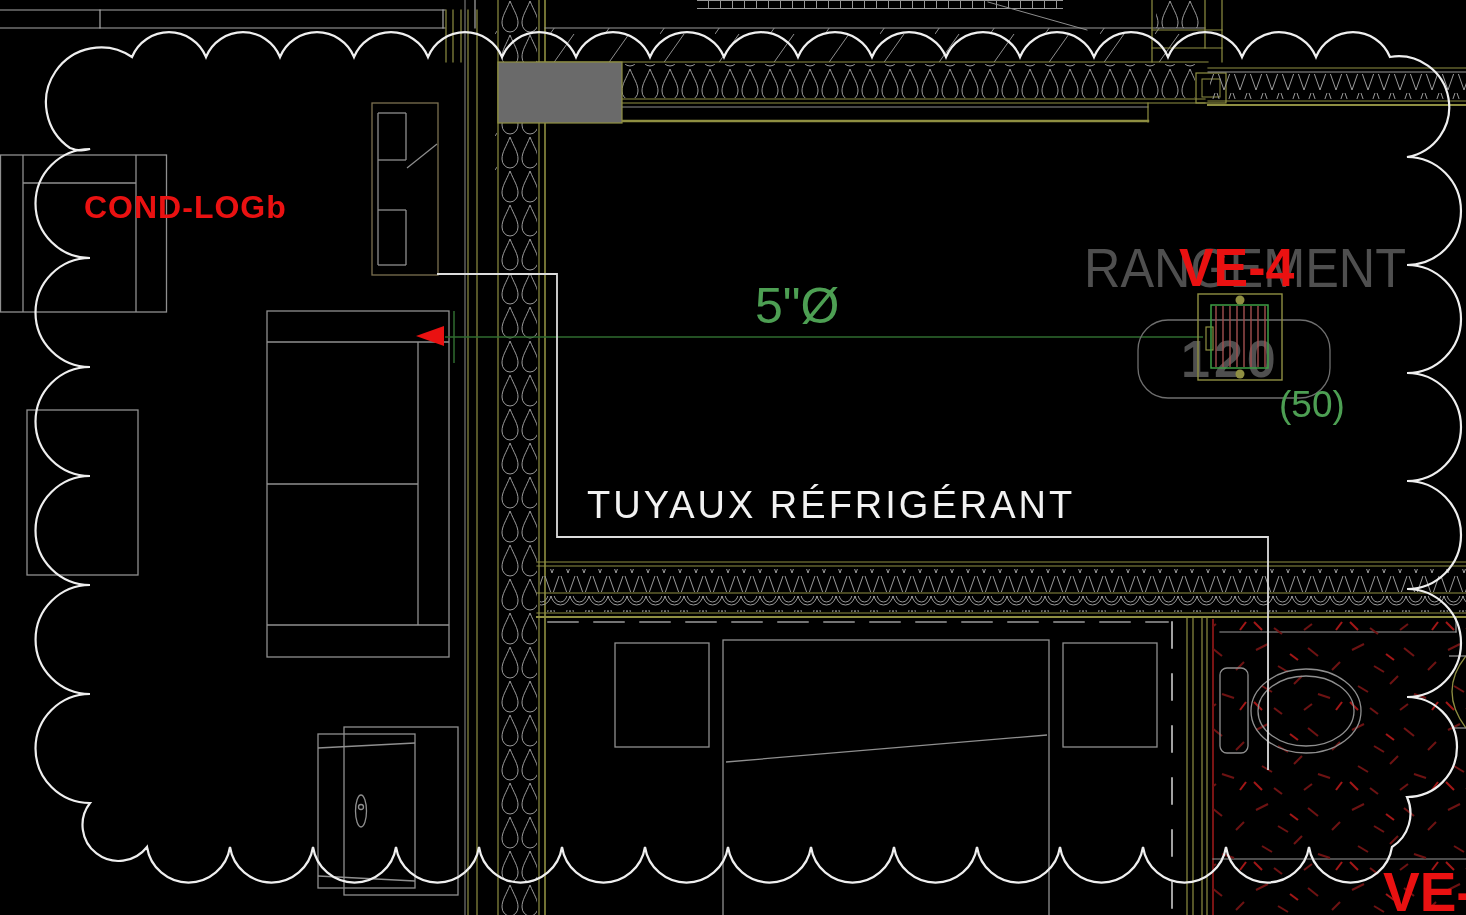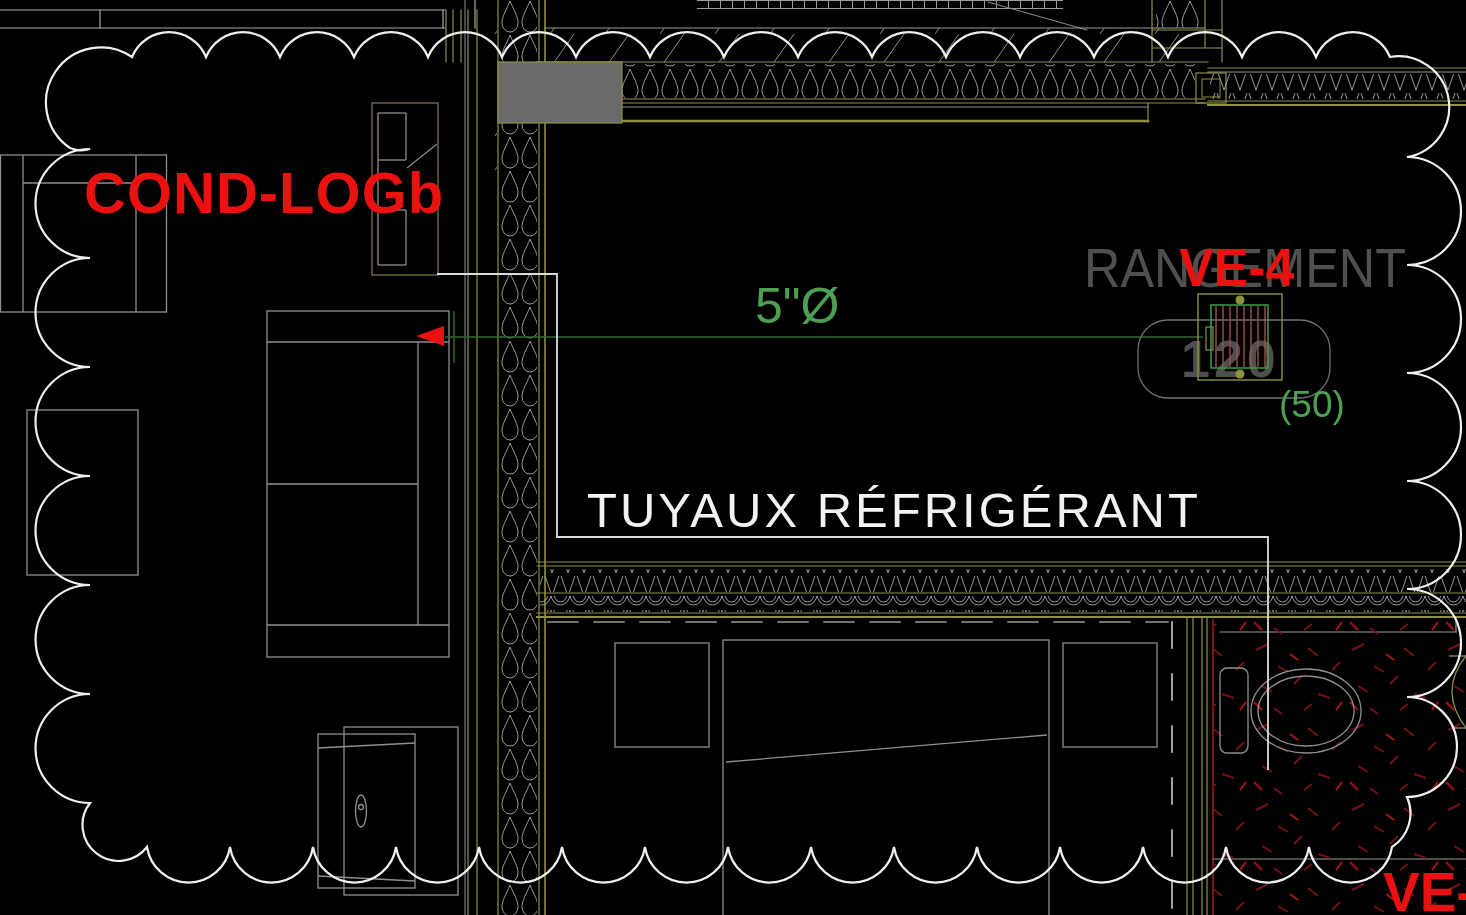--- a/index.html
+++ b/index.html
@@ -7,27 +7,27 @@
     position:relative;width:1466px;height:915px;background:#000;overflow:hidden;
     font-family:"Liberation Sans",sans-serif;
   }
   #stage svg{position:absolute;left:0;top:0;z-index:2;}
   .cad-text{position:absolute;white-space:nowrap;line-height:1;z-index:3;}
   .under-text{z-index:1;}
   .t-red{color:#ea1111;font-weight:700;}
   .t-gray{color:#4f4f4f;}
   .t-green{color:#4d9f53;}
   .t-white{color:#f2f2f2;}
-  #lbl-cond{left:84px;top:164px;font-size:58px;letter-spacing:1px;}
+  #lbl-cond{left:84px;top:191px;font-size:32px;letter-spacing:1px;}
   #lbl-rangement{left:1084px;top:240px;font-size:56px;transform:scaleX(.9);transform-origin:left top;}
   #lbl-ve4{left:1179px;top:240px;font-size:54px;transform:scaleX(.96);transform-origin:left top;}
   #lbl-120{left:1181px;top:333px;font-size:52px;font-weight:700;letter-spacing:4px;}
   #lbl-50{left:1279px;top:386px;font-size:37px;}
   #lbl-dia{left:755px;top:281px;font-size:50px;}
-  #lbl-tuyaux{left:587px;top:486px;font-size:49px;letter-spacing:3px;}
+  #lbl-tuyaux{left:587px;top:486px;font-size:38px;letter-spacing:3px;}
   #lbl-ve-corner{left:1383px;top:865px;font-size:55px;}
 </style>
 </head>
 <body>
 
 <div id="stage">
 
   <svg width="1466" height="915" viewBox="0 0 1466 915">
     <defs>
 

